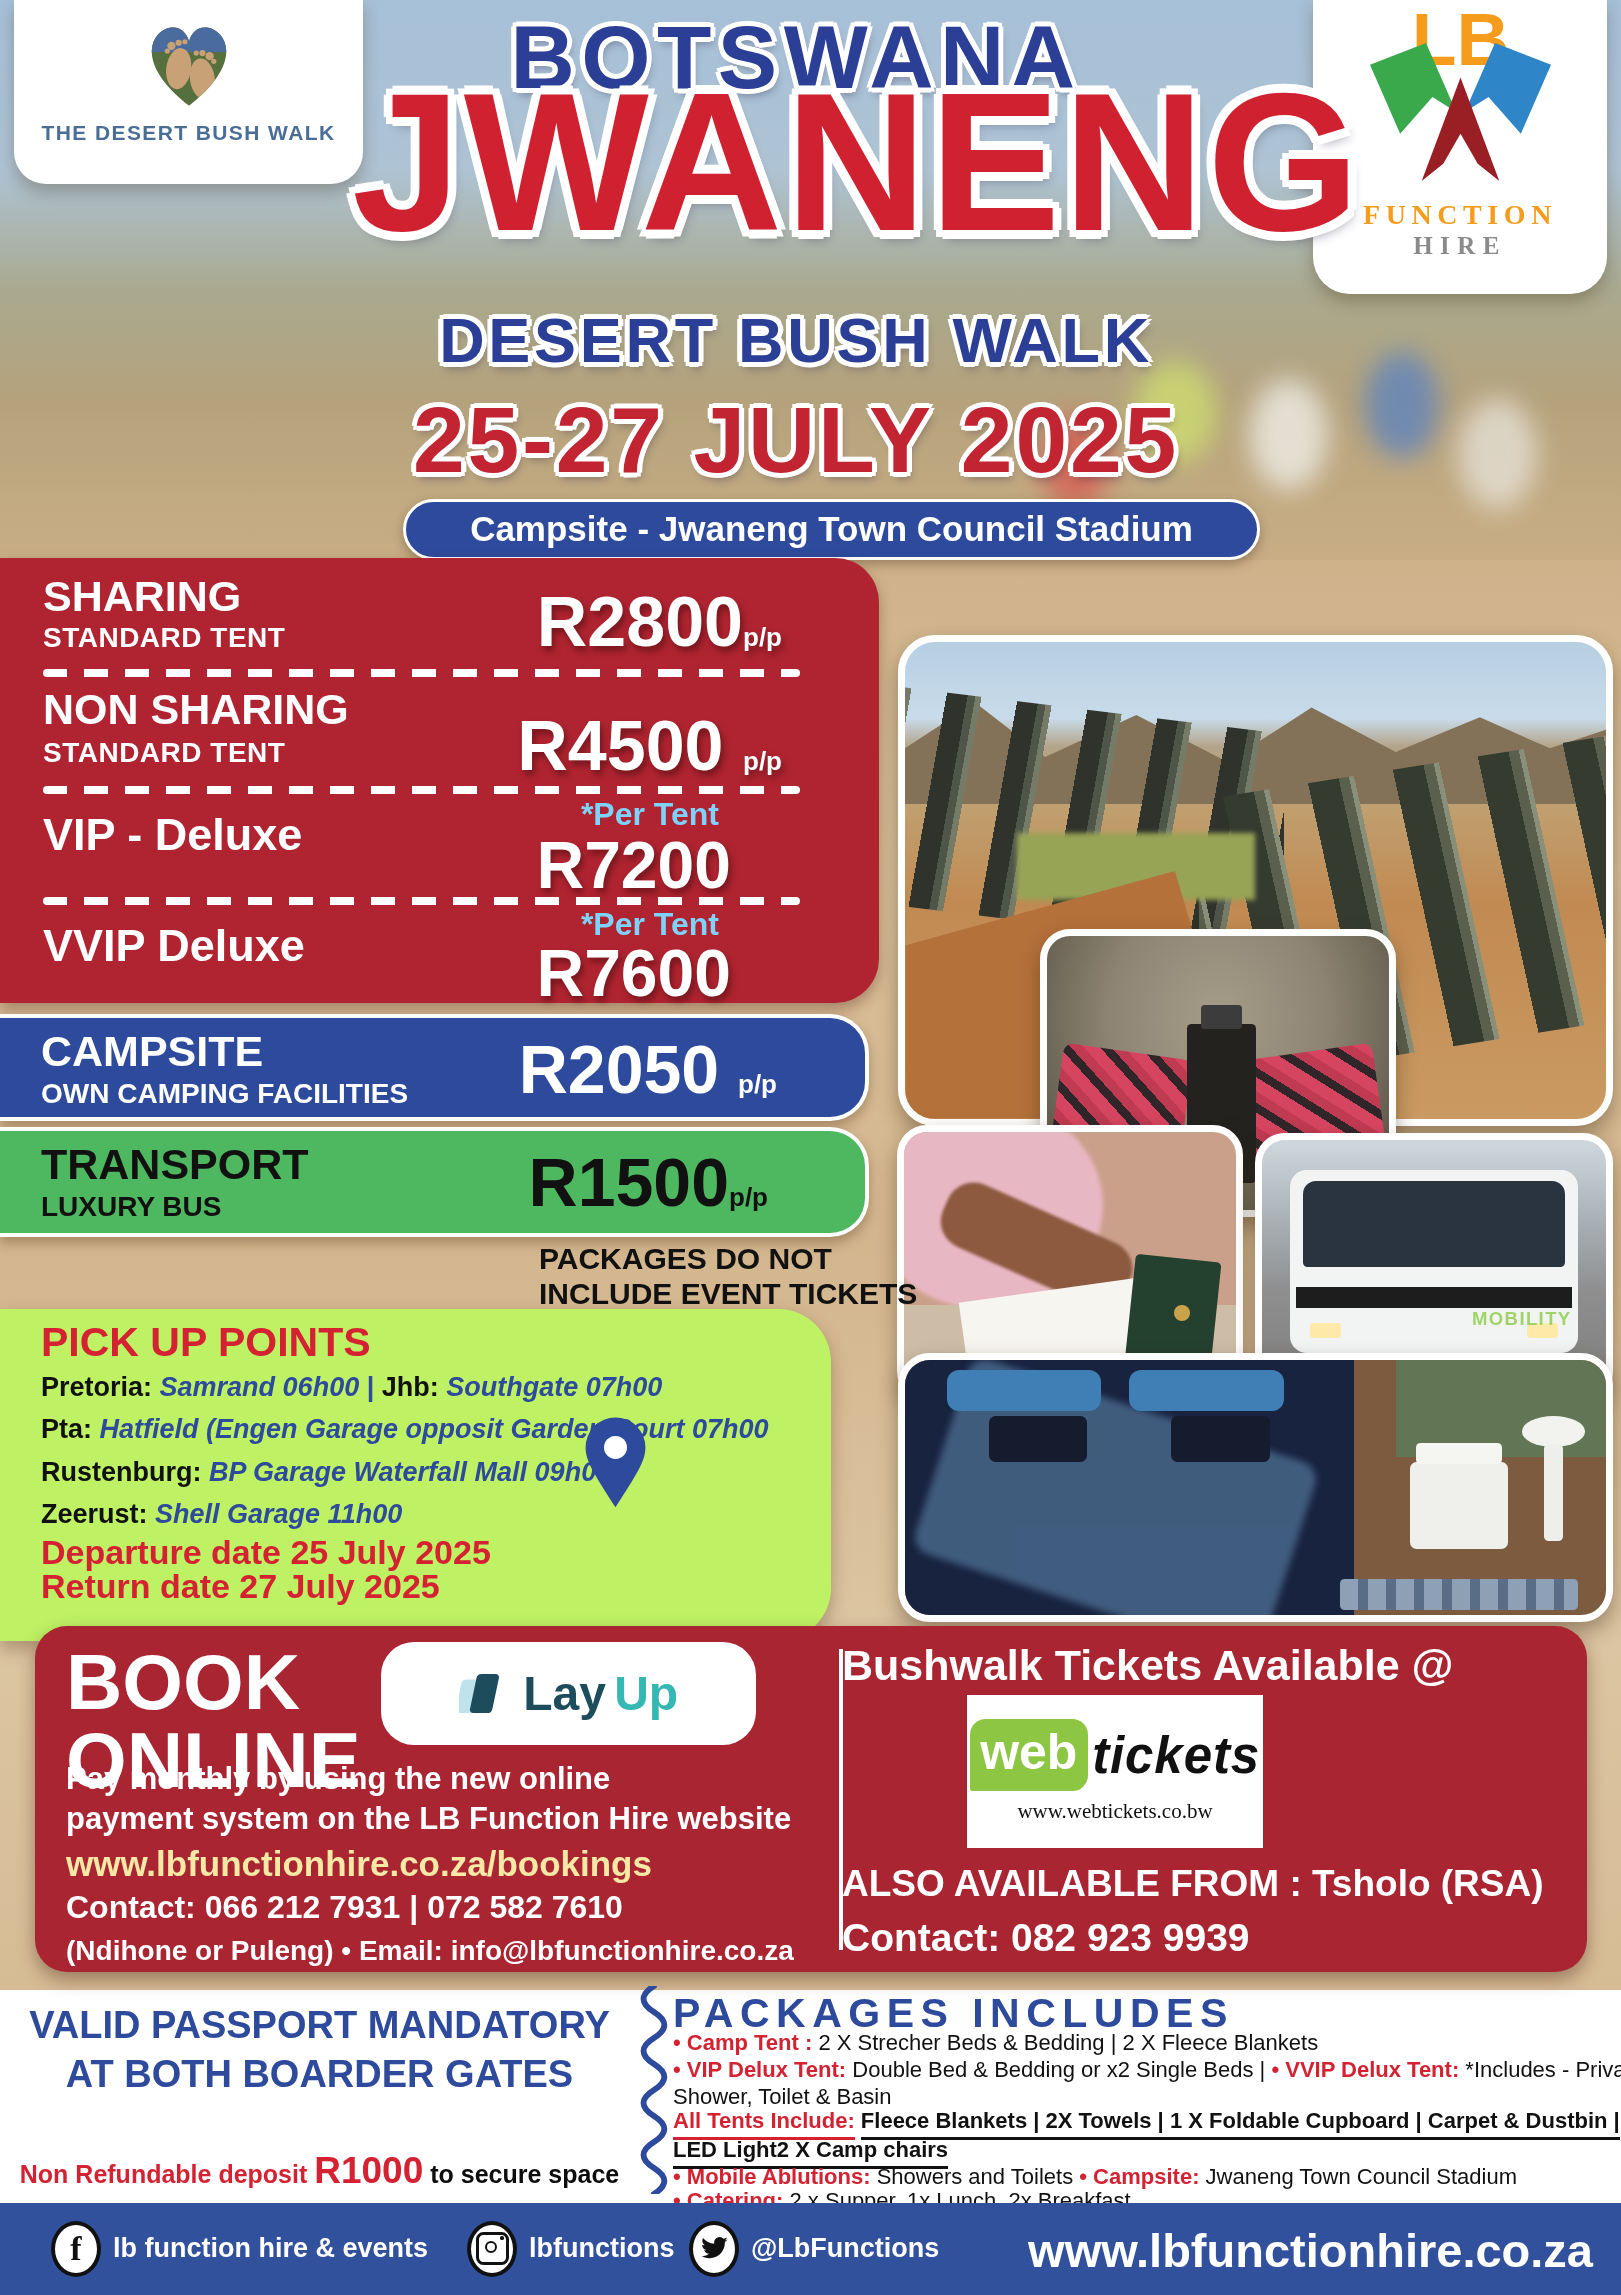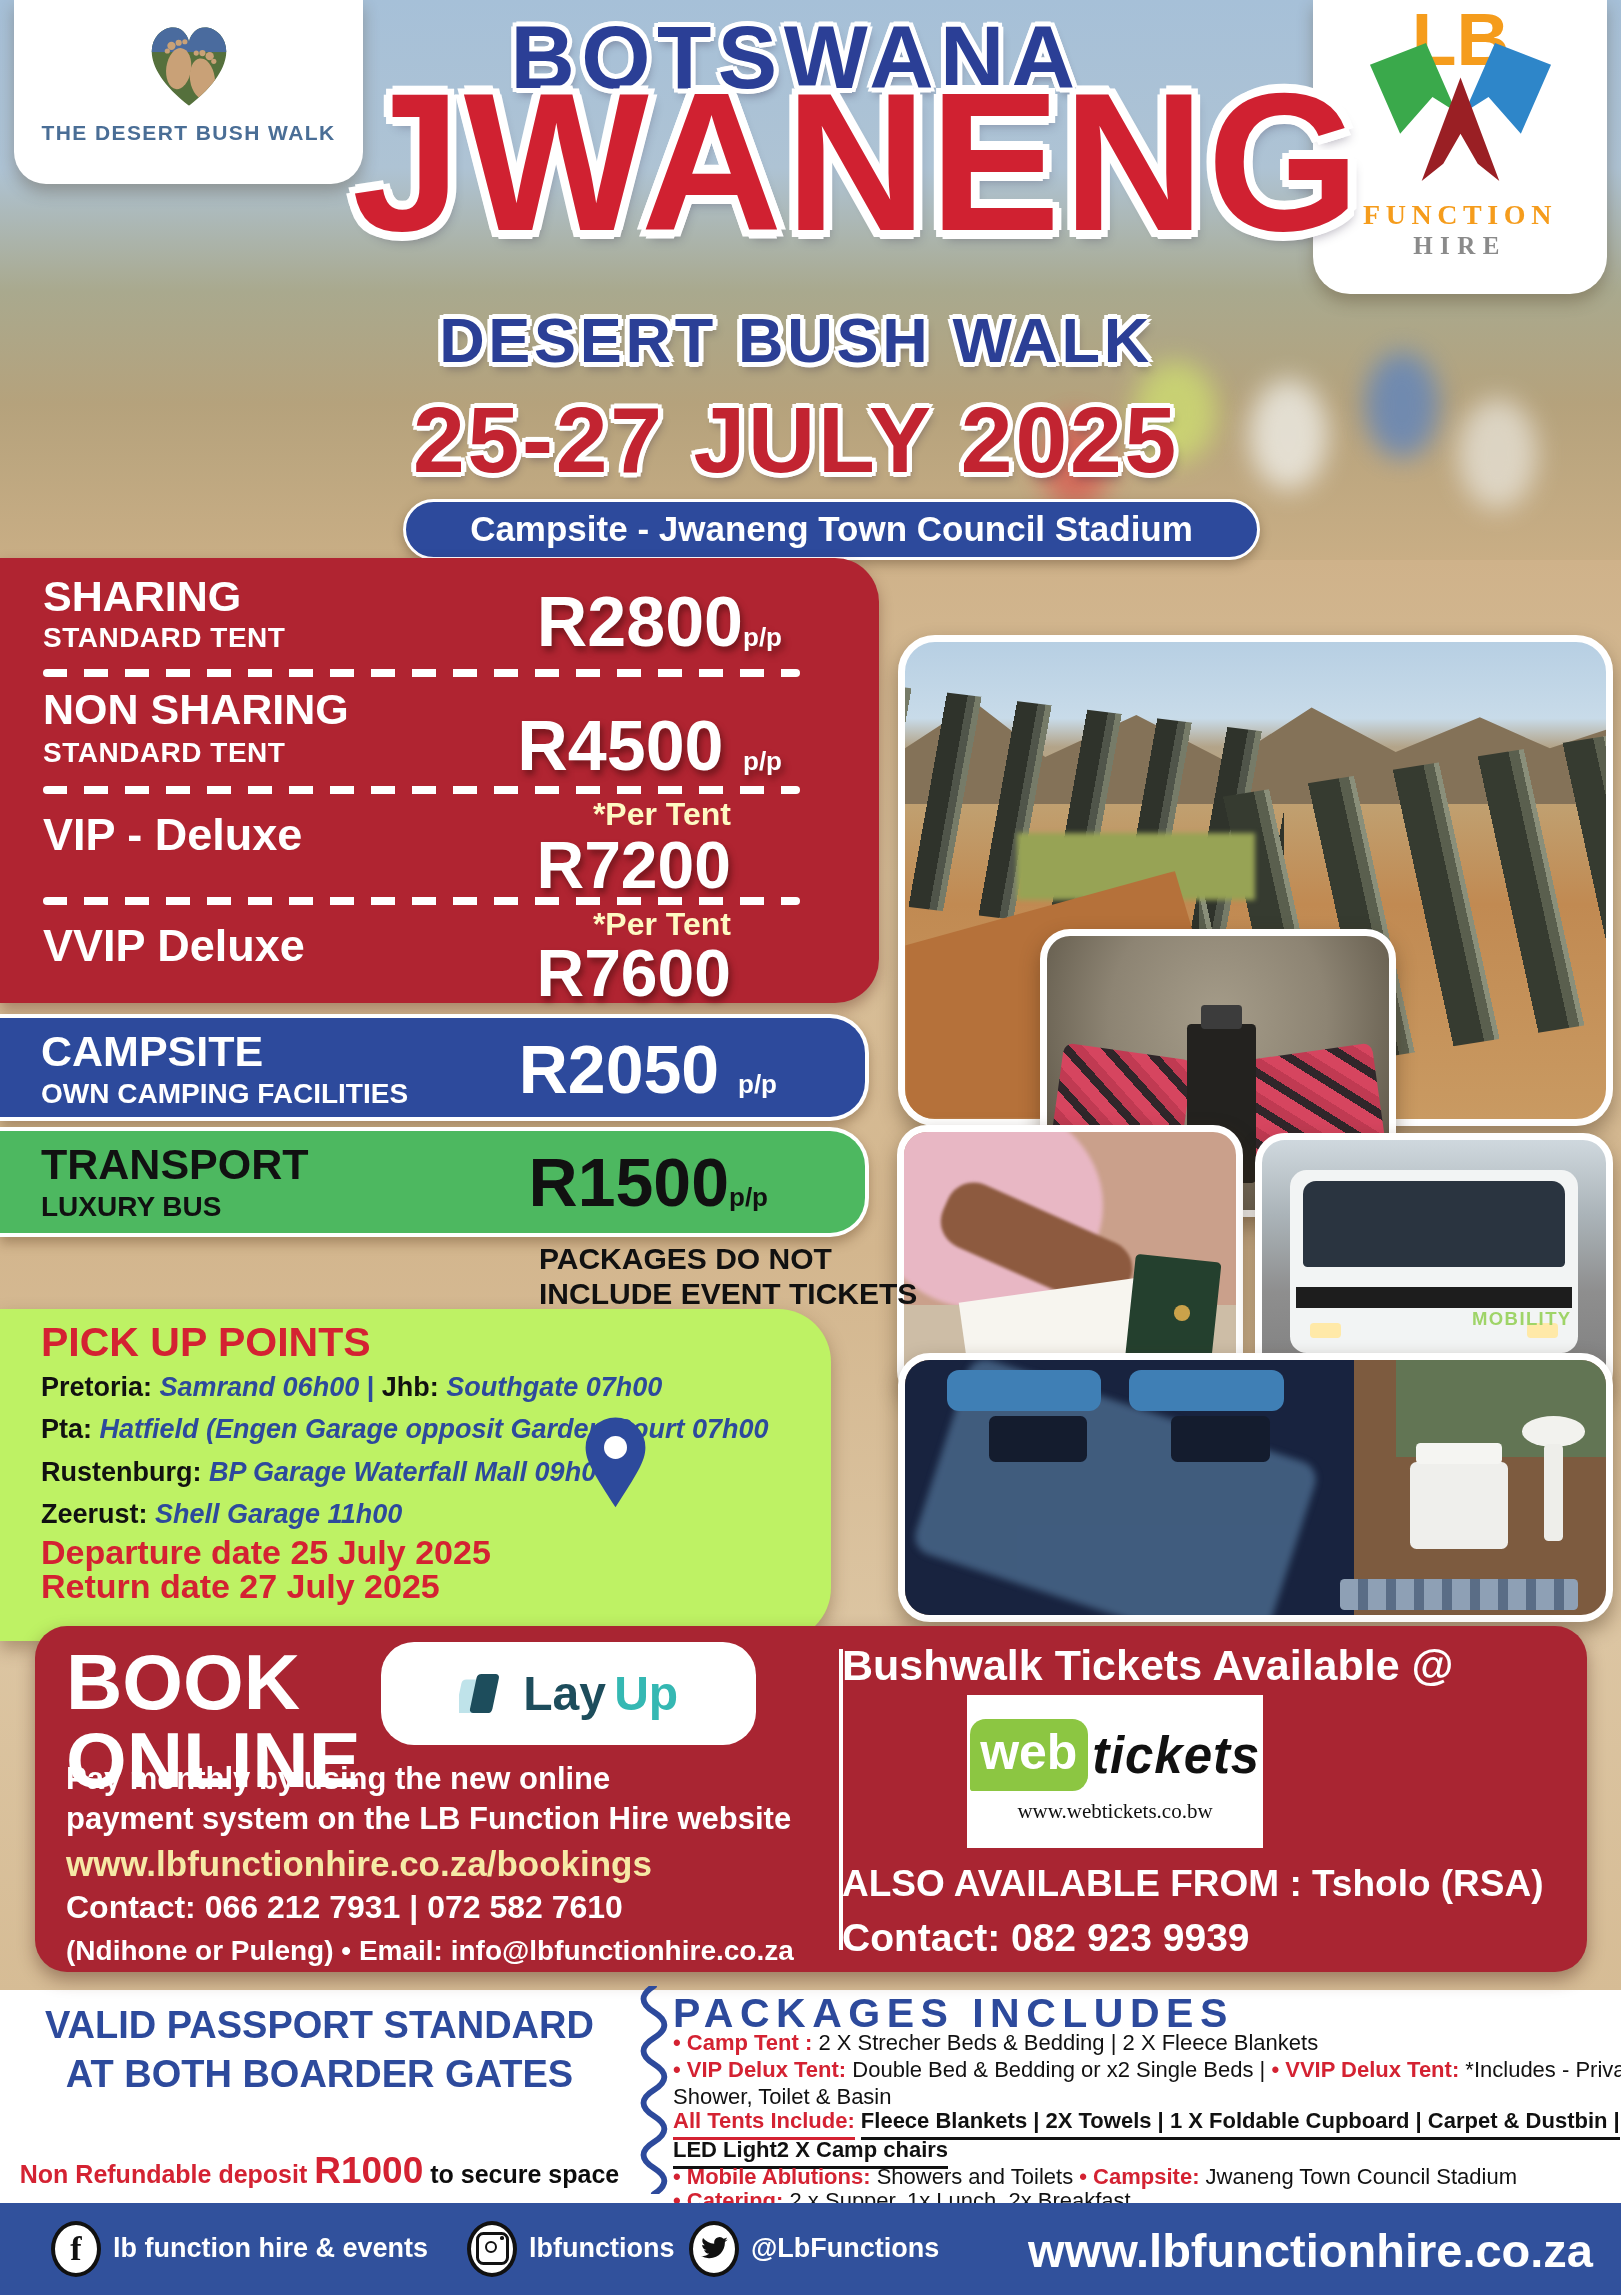--- a/index.html
+++ b/index.html
@@ -36,21 +36,21 @@
     border:3.7px solid #fff;border-radius:32px;box-shadow:0 4.6px 11px rgba(60,40,20,.35);}
   .venue-pill div{font-size:35px;font-weight:bold;color:#fff;text-align:center;line-height:54px;}
   
   .price-box{position:absolute;left:0;top:558px;width:879px;height:445px;background:#b02431;
     border-radius:0 44px 44px 0;box-shadow:0 6.5px 14px rgba(80,30,20,.35);}
   .pr-name{position:absolute;left:43px;color:#fff;font-weight:bold;font-size:43px;line-height:1;}
   .pr-sub{position:absolute;left:43px;color:#fff;font-weight:bold;font-size:28px;line-height:1;letter-spacing:0.5px;}
   .pr-price{position:absolute;right:139px;color:#fff;font-weight:bold;font-size:70px;line-height:1;
     text-shadow:2.8px 4.6px 6.5px rgba(60,10,10,.5);}
   .pr-unit{font-size:26px;font-weight:bold;}
-  .pr-note{position:absolute;right:148px;color:#fef9c3;font-weight:bold;font-size:32px;line-height:1;}
+  .pr-note{position:absolute;right:160px;color:#7dd3fc;font-weight:bold;font-size:32px;line-height:1;}
   .dash{position:absolute;left:43px;right:79px;height:7.9px;border-radius:4.2px;
     background:repeating-linear-gradient(90deg,#fff 0 24px,transparent 24px 41px);}
   
   .band{position:absolute;left:0;border-style:solid;border-color:#fff;border-width:4.6px 4.6px 4.6px 0;
     border-radius:0 39px 39px 0;box-shadow:0 5.6px 12px rgba(80,50,20,.35);}
   .band .nm{position:absolute;left:41px;top:12px;font-size:43px;font-weight:bold;line-height:1;}
   .band .sb{position:absolute;left:41px;top:62px;font-size:28px;font-weight:bold;line-height:1;}
   .band .pz{position:absolute;right:134px;top:16.7px;font-size:68px;font-weight:bold;line-height:1;}
   .campsite-band{top:1014px;width:865px;height:99px;background:#2d4a9c;color:#fff;}
   .transport-band{top:1127px;width:865px;height:102px;background:#4db860;color:#111;}
@@ -358,21 +358,21 @@
       <div class="wt-row">
         <span class="wt-web">web</span>
         <span class="wt-tickets">tickets</span>
       </div>
       <div class="wt-url">www.webtickets.co.bw</div>
     </div>
     <div class="bt-also">ALSO AVAILABLE FROM : Tsholo (RSA)</div>
     <div class="bt-contact">Contact:  082 923 9939</div>
   </div>
 
-  <div class="notice n-pass1">VALID PASSPORT STANDARD</div>
+  <div class="notice n-pass1">VALID PASSPORT MANDATORY</div>
   <div class="notice n-pass2">AT BOTH BOARDER GATES</div>
   <div class="notice n-dep">
     <span class="red">Non Refundable deposit</span>
     <span class="amt">R1000</span>
     <span>to secure space</span>
   </div>
 
   <svg class="wavy" width="42" height="208" viewBox="0 0 20 120">
     <path d="M14 0 Q2 7.5 14 15 T14 30 T14 45 T14 60 T14 75 T14 90 T14 105 T14 120" stroke="#2d4a9c" stroke-width="3.4" fill="none" stroke-linecap="round"></path>
   </svg>

